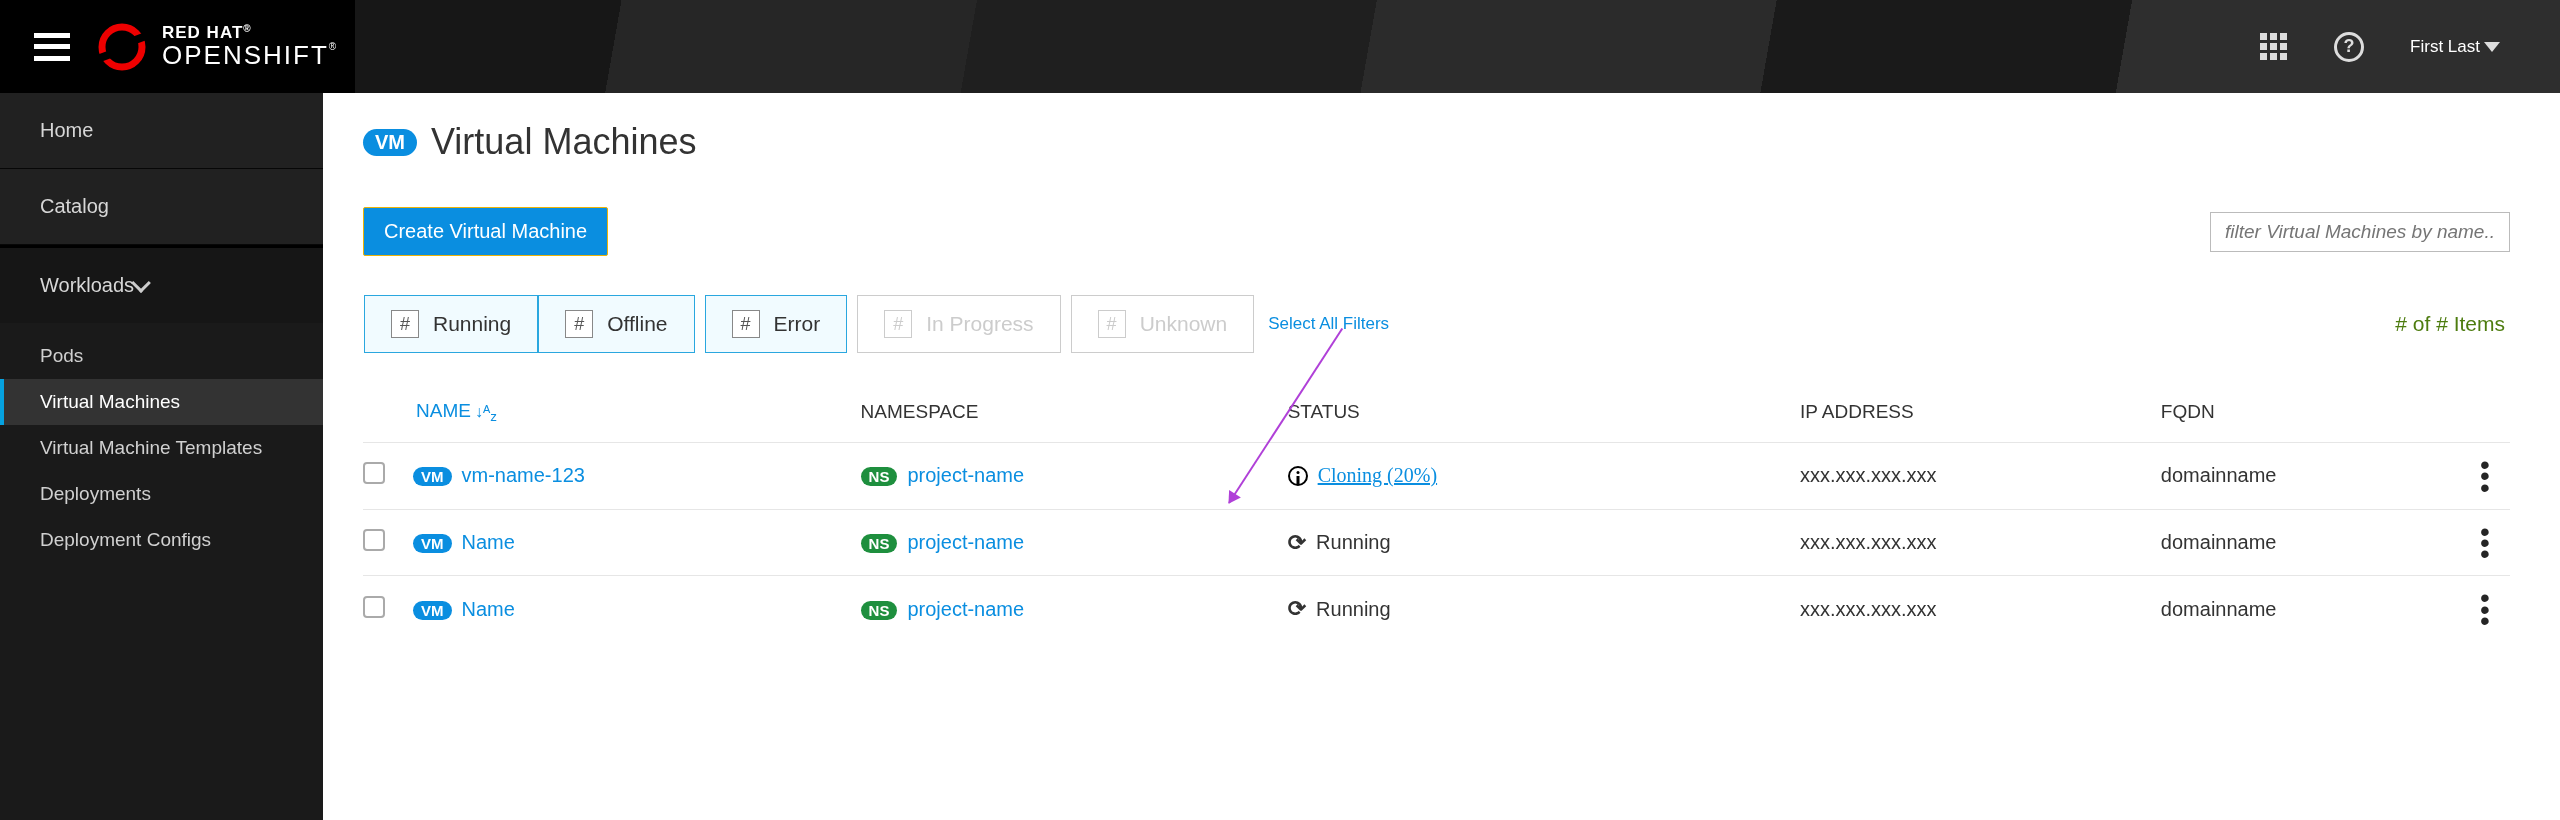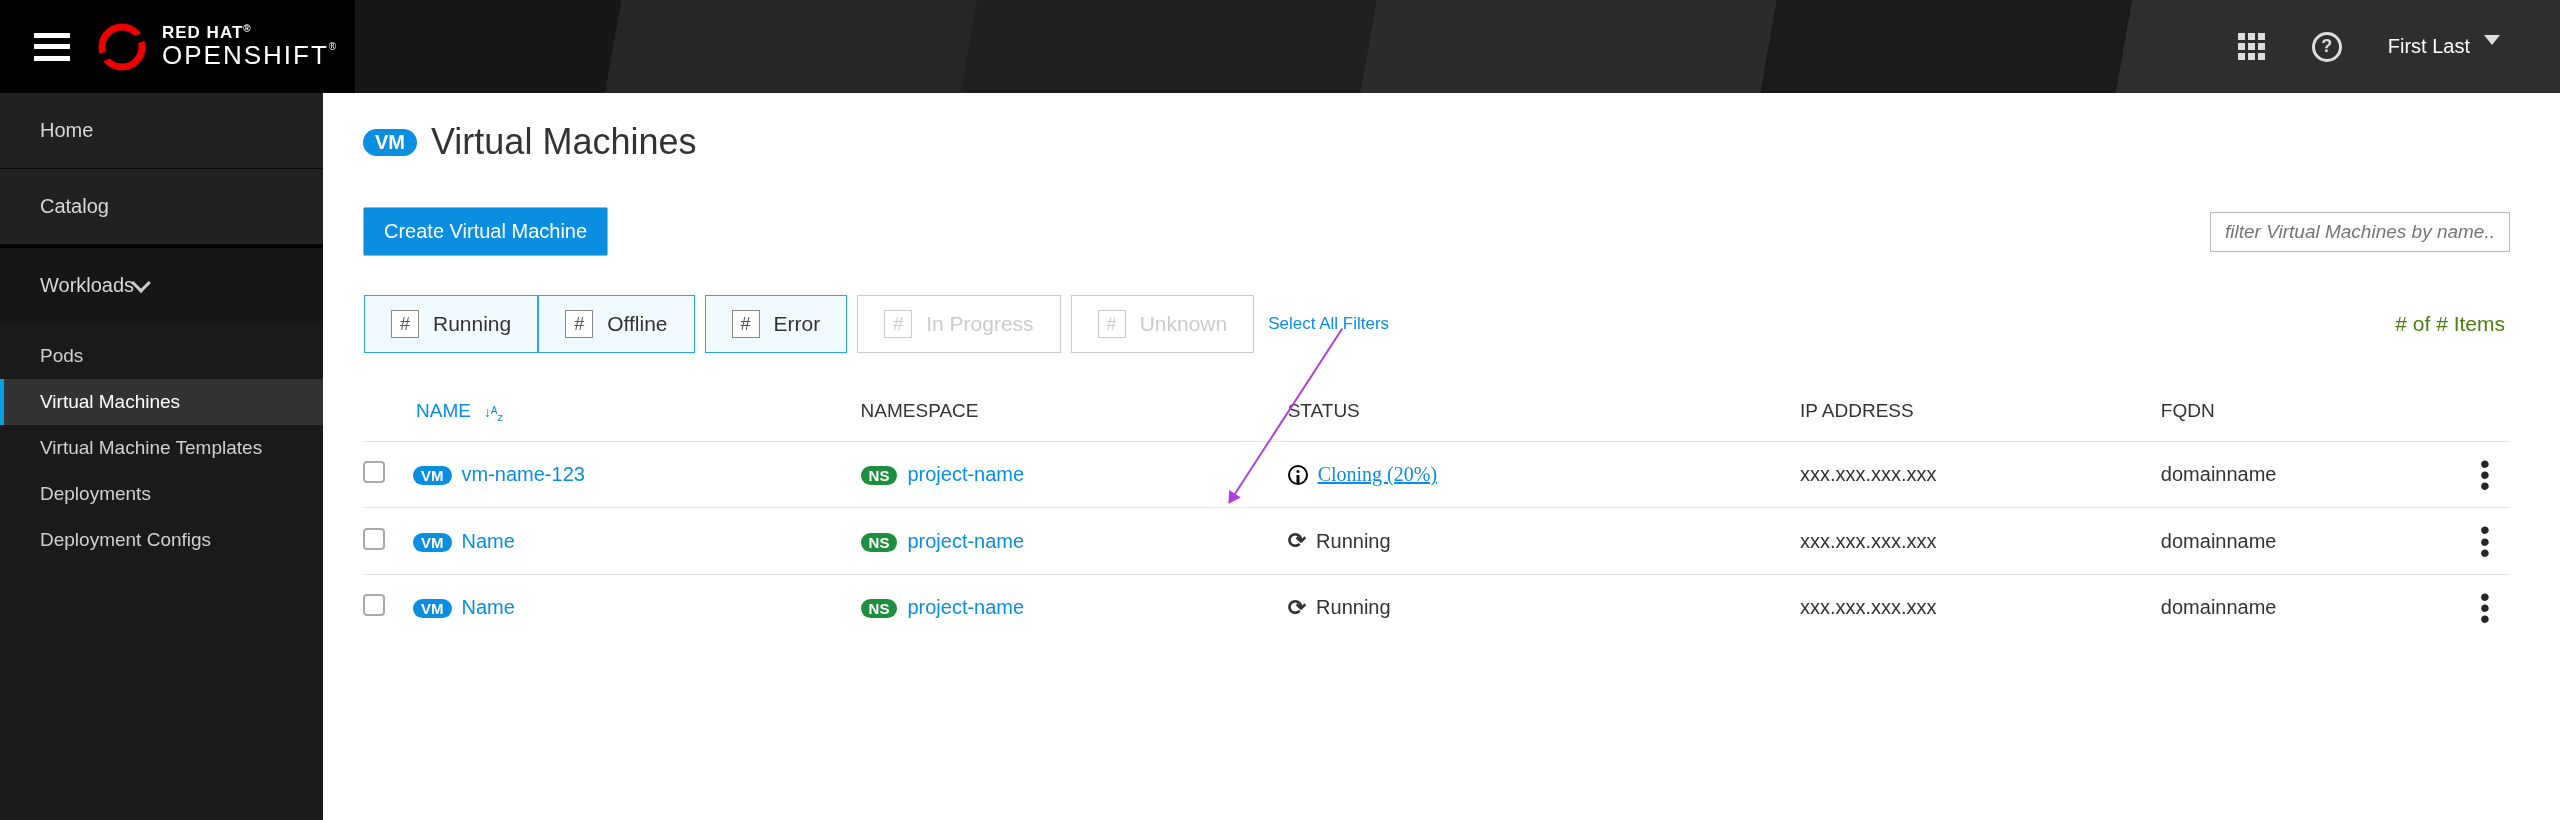--- a/index.html
+++ b/index.html
@@ -39,21 +39,21 @@
     align-items:center;
     padding-right:60px;
     gap:46px;
   }
   .grid-icon { width:28px; display:flex; flex-wrap:wrap; gap:3px; cursor:pointer;}
   .grid-icon span { width:7px; height:7px; background:#ddd; }
   .help-icon {
     width:30px;height:30px;border:3px solid #ddd;border-radius:50%;
     display:flex;align-items:center;justify-content:center;color:#ddd;font-weight:bold;font-size:18px;cursor:pointer;
   }
-  .user-menu { display:flex; gap:14px; color:#fff; font-size:20px; cursor:pointer;}
+  .user-menu { display:flex; align-items:center; gap:4px; color:#fff; font-size:17px; cursor:pointer;}
   .caret-down {
     width:0;height:0;border-left:8px solid transparent;border-right:8px solid transparent;border-top:10px solid #ddd;
   }
   
   .body { display:flex; height:calc(100% - 93px); }
   
   .sidebar {
     width:323px;
     background:#1a1a1a;
     color:#d7d7d7;
@@ -119,21 +119,21 @@
   .status-cell { display:flex; align-items:center; gap:10px;}
   .clone-link { text-decoration:underline;font-family:Liberation Serif, serif;}
   .kebab { font-size:28px; color:#252525; cursor:pointer; line-height:0.4; text-align:center;}
   .kebab span{display:block;}
   .info-icon {
     width:20px;height:20px;border:2.6px solid #000;border-radius:50%;position:relative;
   }
   .info-icon::after{content:"";position:absolute;top:3px;left:50%;width:3px;height:3px;background:#000;border-radius:50%;transform:translateX(-50%);}
   .info-icon::before{content:"";position:absolute;top:8px;left:50%;width:3px;height:8px;background:#000;transform:translateX(-50%);}
   .sync-icon { font-size:22px; font-weight:bold;}
-  .sort-icon { font-size:14px; margin-left:13px;}
+  .sort-icon { font-size:16px; margin-left:4px;}
   
   .annot-line {
     position:absolute; top:202px; left:905px; width:2px; height:208px; background:#b040d8;
     transform:rotate(33deg); transform-origin:bottom center;
   }
   .annot-line::after{
     content:"";position:absolute;bottom:-1px;left:-6px;
     border-left:7px solid transparent;border-right:7px solid transparent;border-top:12px solid #b040d8;
   }
 </style>

